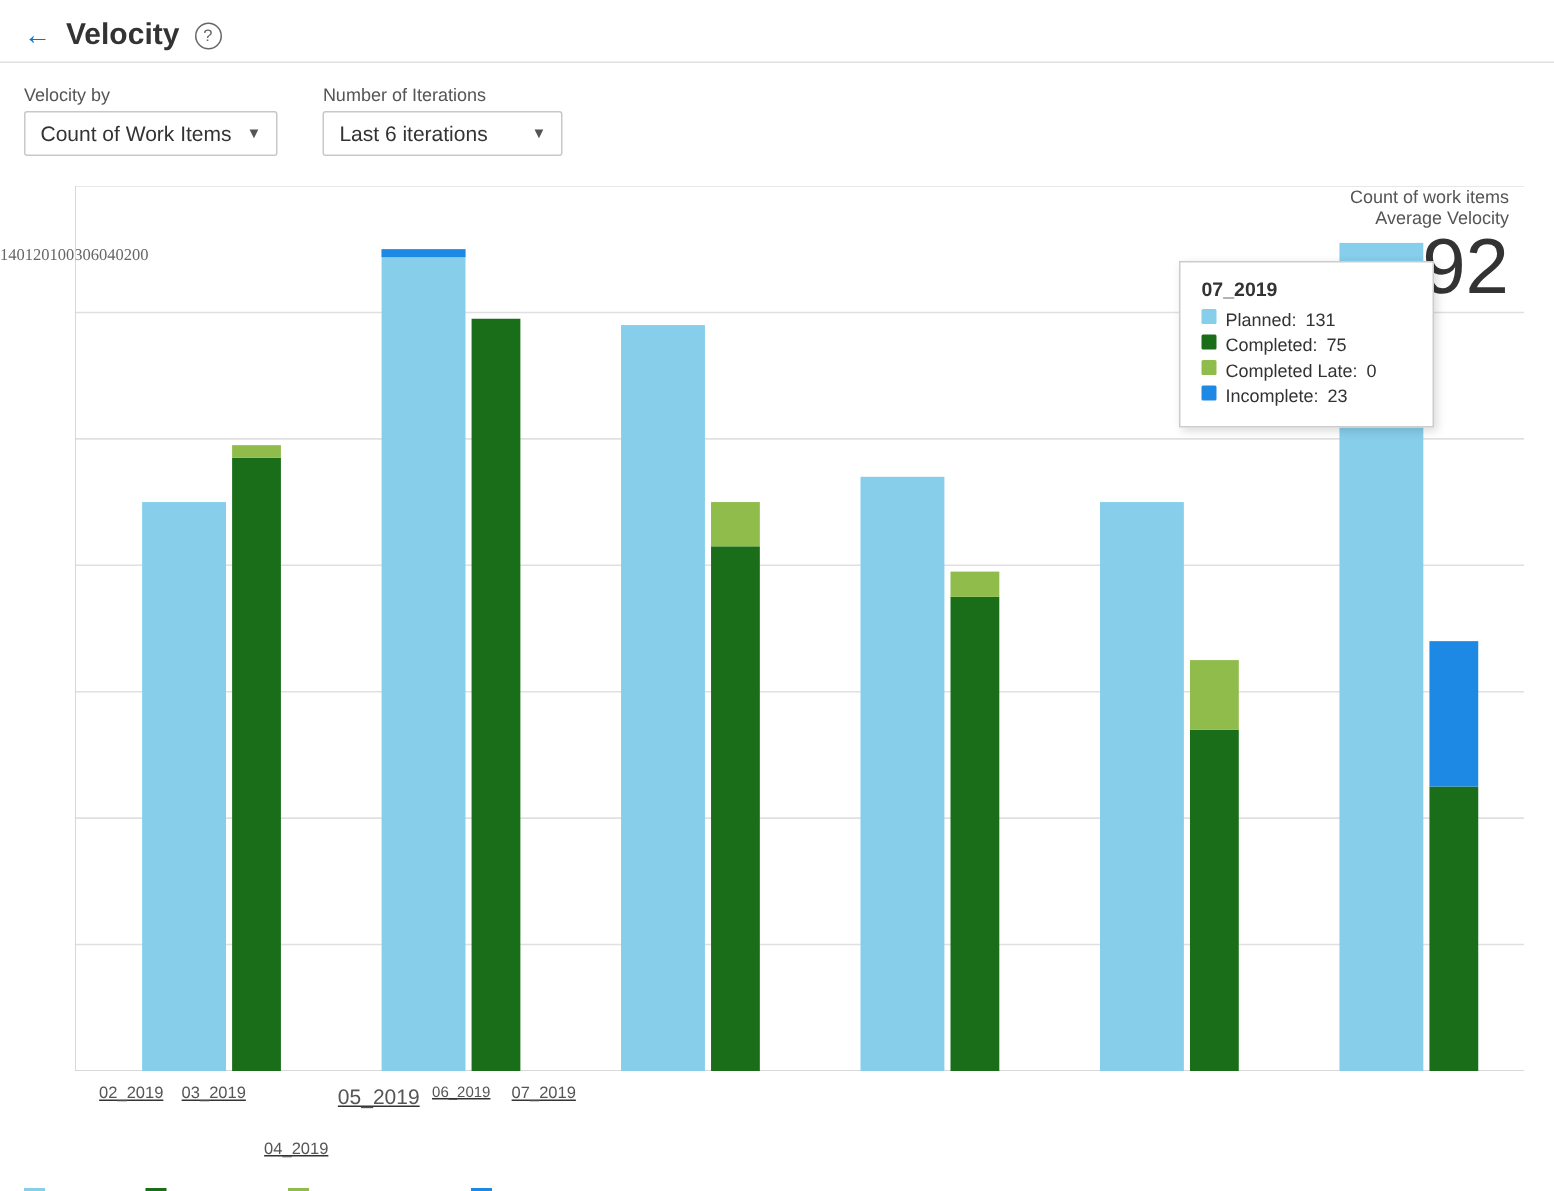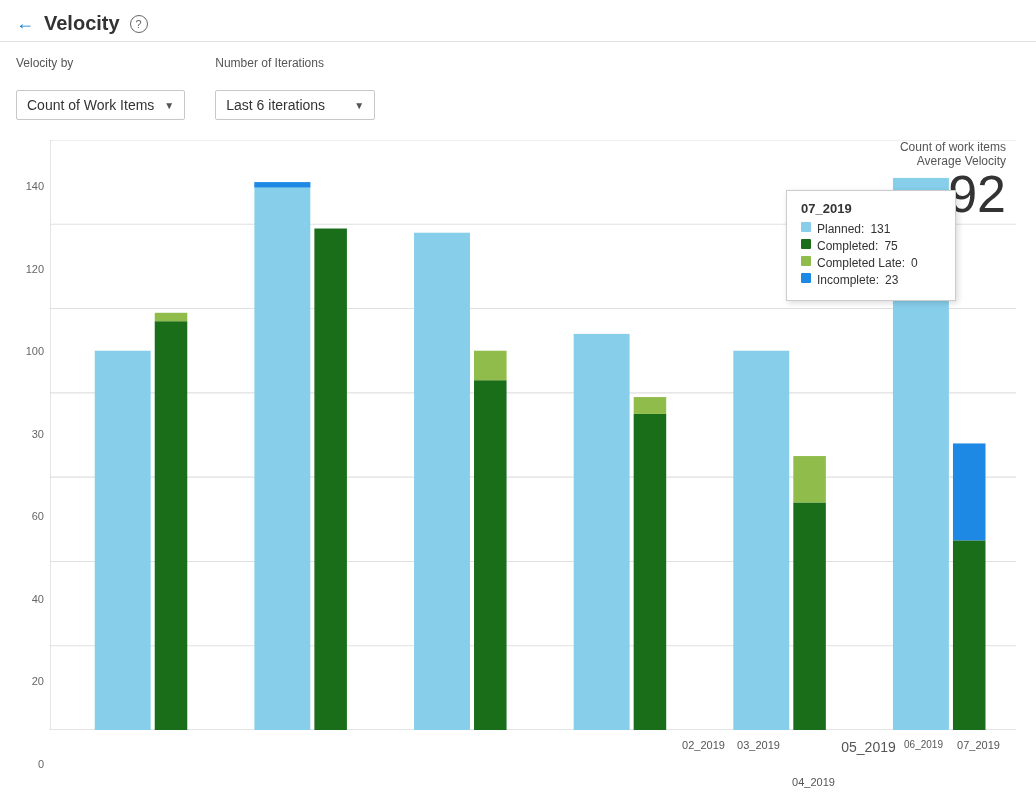--- a/index.html
+++ b/index.html
@@ -4,31 +4,31 @@
   <style>
     * { box-sizing: border-box; margin: 0; padding: 0; }
     body { font-family: 'Segoe UI', sans-serif; background: #fff; color: #333; width: 1036px; height: 794px; overflow: hidden; }
 
     .header { display: flex; align-items: center; padding: 12px 16px 6px 16px; border-bottom: 1px solid #e0e0e0; }
     .back-btn { cursor: pointer; margin-right: 10px; font-size: 18px; color: #0078d4; background: none; border: none; }
     .page-title { font-size: 20px; font-weight: 700; margin-right: 10px; }
     .help-icon { width: 18px; height: 18px; border-radius: 50%; border: 1.5px solid #666; display: flex; align-items: center; justify-content: center; font-size: 11px; color: #666; cursor: pointer; }
 
     .controls { display: flex; gap: 30px; padding: 14px 16px 10px 16px; }
-    .control-group label { display: block; font-size: 12px; color: #555; margin-bottom: 20px; }
+    .control-group label { display: block; font-size: 12px; color: #555; margin-bottom: 4px; }
     .dropdown { display: flex; align-items: center; justify-content: space-between; border: 1px solid #c8c8c8; border-radius: 2px; padding: 6px 10px; min-width: 160px; font-size: 14px; cursor: pointer; background: #fff; }
     .dropdown .chevron { margin-left: 10px; font-size: 10px; color: #555; }
 
     .chart-area { position: relative; padding: 10px 16px 80px 50px; height: 680px; }
 
     .avg-velocity-label { position: absolute; right: 30px; top: 10px; text-align: right; }
     .avg-velocity-label .small-text { font-size: 12px; color: #555; }
     .avg-velocity-label .big-number { font-size: 52px; font-weight: 300; line-height: 1; }
 
-    .y-axis { position: absolute; left: 0; top: 50px; bottom: 60px; width: 50px; display: flex; flex-direction: column; justify-content: space-between; align-items: flex-end; padding-right: 6px; }
+    .y-axis { position: absolute; left: 0; top: 50px; bottom: 60px; width: 50px; display: flex; flex-direction: row; justify-content: space-between; align-items: flex-start; padding-right: 6px; font-family: Liberation Serif, serif; }
     .y-label { font-size: 11px; color: #666; }
 
     .legend { position: absolute; left: 16px; bottom: 8px; display: flex; align-items: center; gap: 18px; }
     .legend-item { display: flex; align-items: center; gap: 5px; font-size: 12px; }
 
     .tooltip { position: absolute; right: 120px; top: 55px; background: white; border: 1px solid #ccc; padding: 10px 14px; font-size: 13px; box-shadow: 2px 2px 6px rgba(0,0,0,0.15); min-width: 170px; z-index: 10; }
     .tooltip-title { font-weight: 600; margin-bottom: 6px; font-size: 13px; }
     .tooltip-row { display: flex; align-items: flex-start; gap: 6px; margin: 3px 0; font-size: 12px; }
     .tooltip-dot { width: 10px; height: 10px; border-radius: 1px; }
   </style>
@@ -122,21 +122,21 @@
 
       <rect x="731" y="300" width="32" height="44" fill="#8fbc4a"></rect>
 
       <rect x="829" y="36" width="55" height="524" fill="#87CEEB"></rect>
 
       <rect x="888" y="380" width="32" height="180" fill="#1a6e1a"></rect>
 
       <rect x="888" y="288" width="32" height="92" fill="#1e88e5"></rect>
     </svg>
 
-    <div style="position:absolute; left:50px; right:20px; bottom:42px; display:flex; justify-content:flex-end; padding:0 10px;">
+    <div style="position:absolute; left:50px; right:20px; bottom:42px; display:flex; justify-content:flex-start; padding:0 10px;text-decoration:underline;">
       <span style="font-size:11px;color:#555;width:55px;text-align:center;">02_2019</span>
       <span style="font-size:11px;color:#555;width:55px;text-align:center;">03_2019</span>
       <span style="font-size:11px;color:#555;width:55px;text-align:center;margin-top:37px;">04_2019</span>
       <span style="font-size:14px;color:#555;width:55px;text-align:center;">05_2019</span>
       <span style="font-size:10px;color:#555;width:55px;text-align:center;">06_2019</span>
       <span style="font-size:11px;color:#555;width:55px;text-align:center;">07_2019</span>
     </div>
 
     <div class="tooltip" style="position:absolute; right:80px; top:60px; background:white; border:1px solid #ccc; padding:10px 14px; font-size:13px; box-shadow:2px 2px 6px rgba(0,0,0,0.15); min-width:170px; z-index:10;">
       <div class="tooltip-title">07_2019</div>

